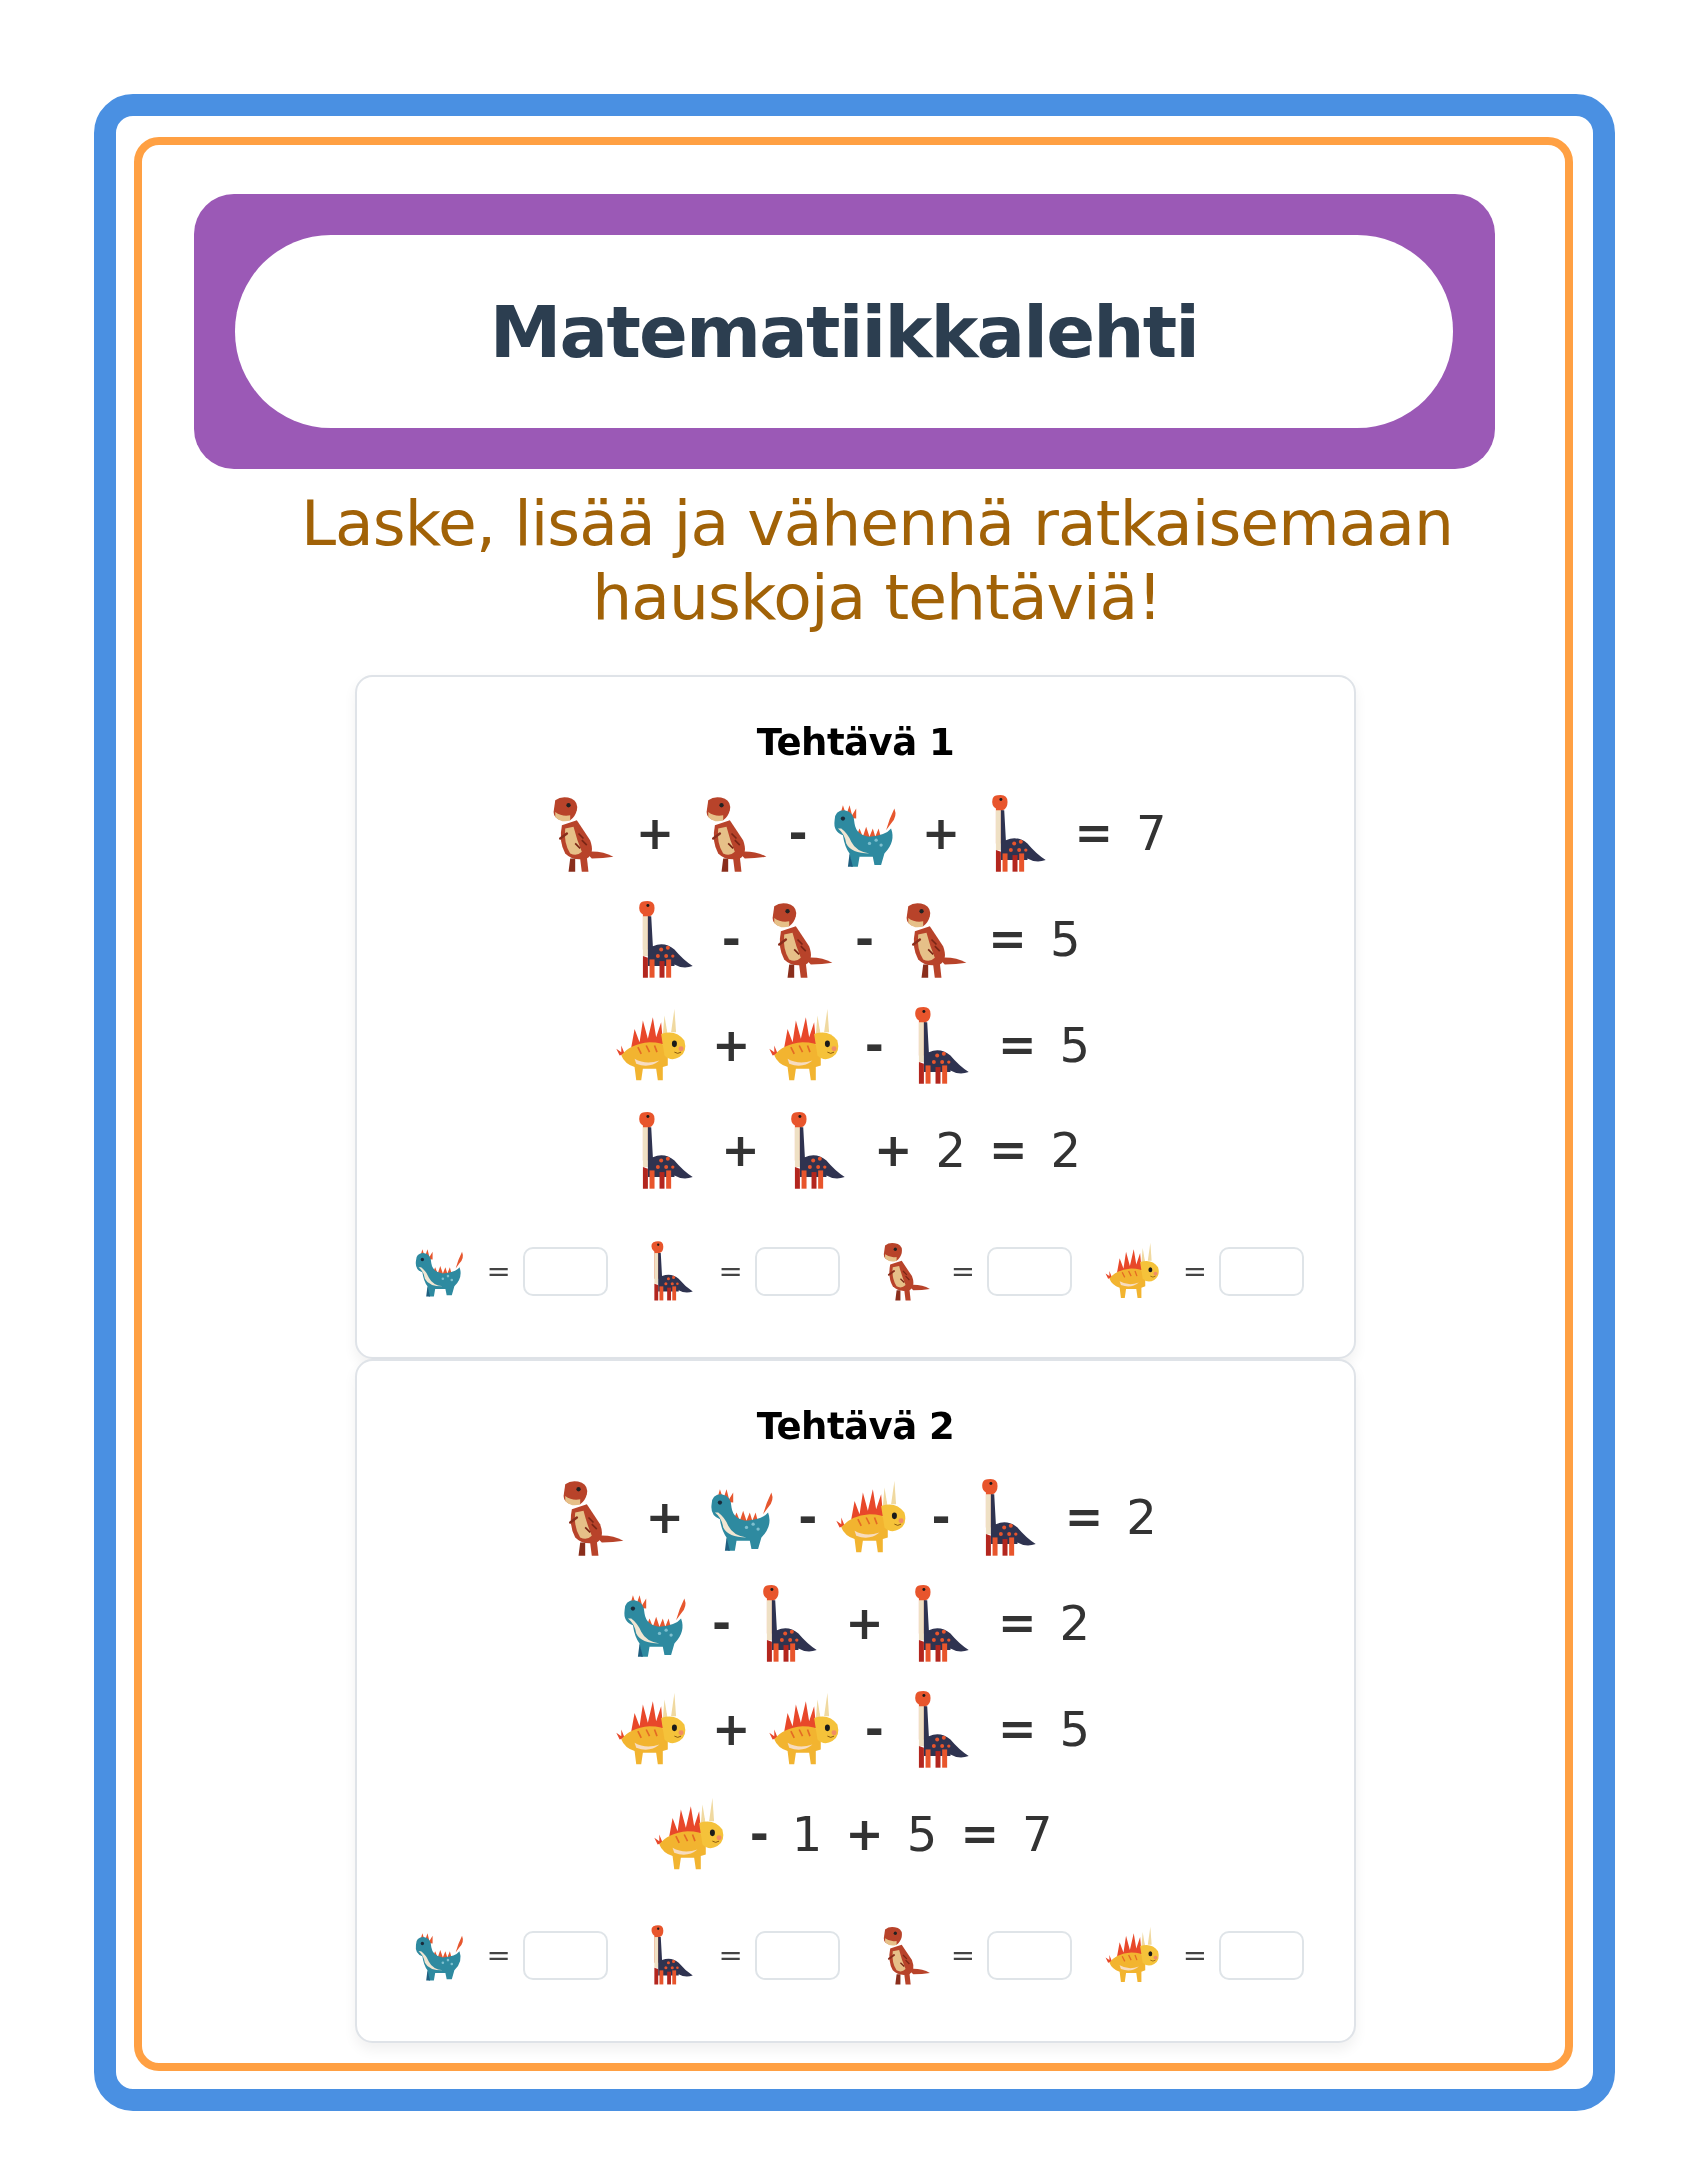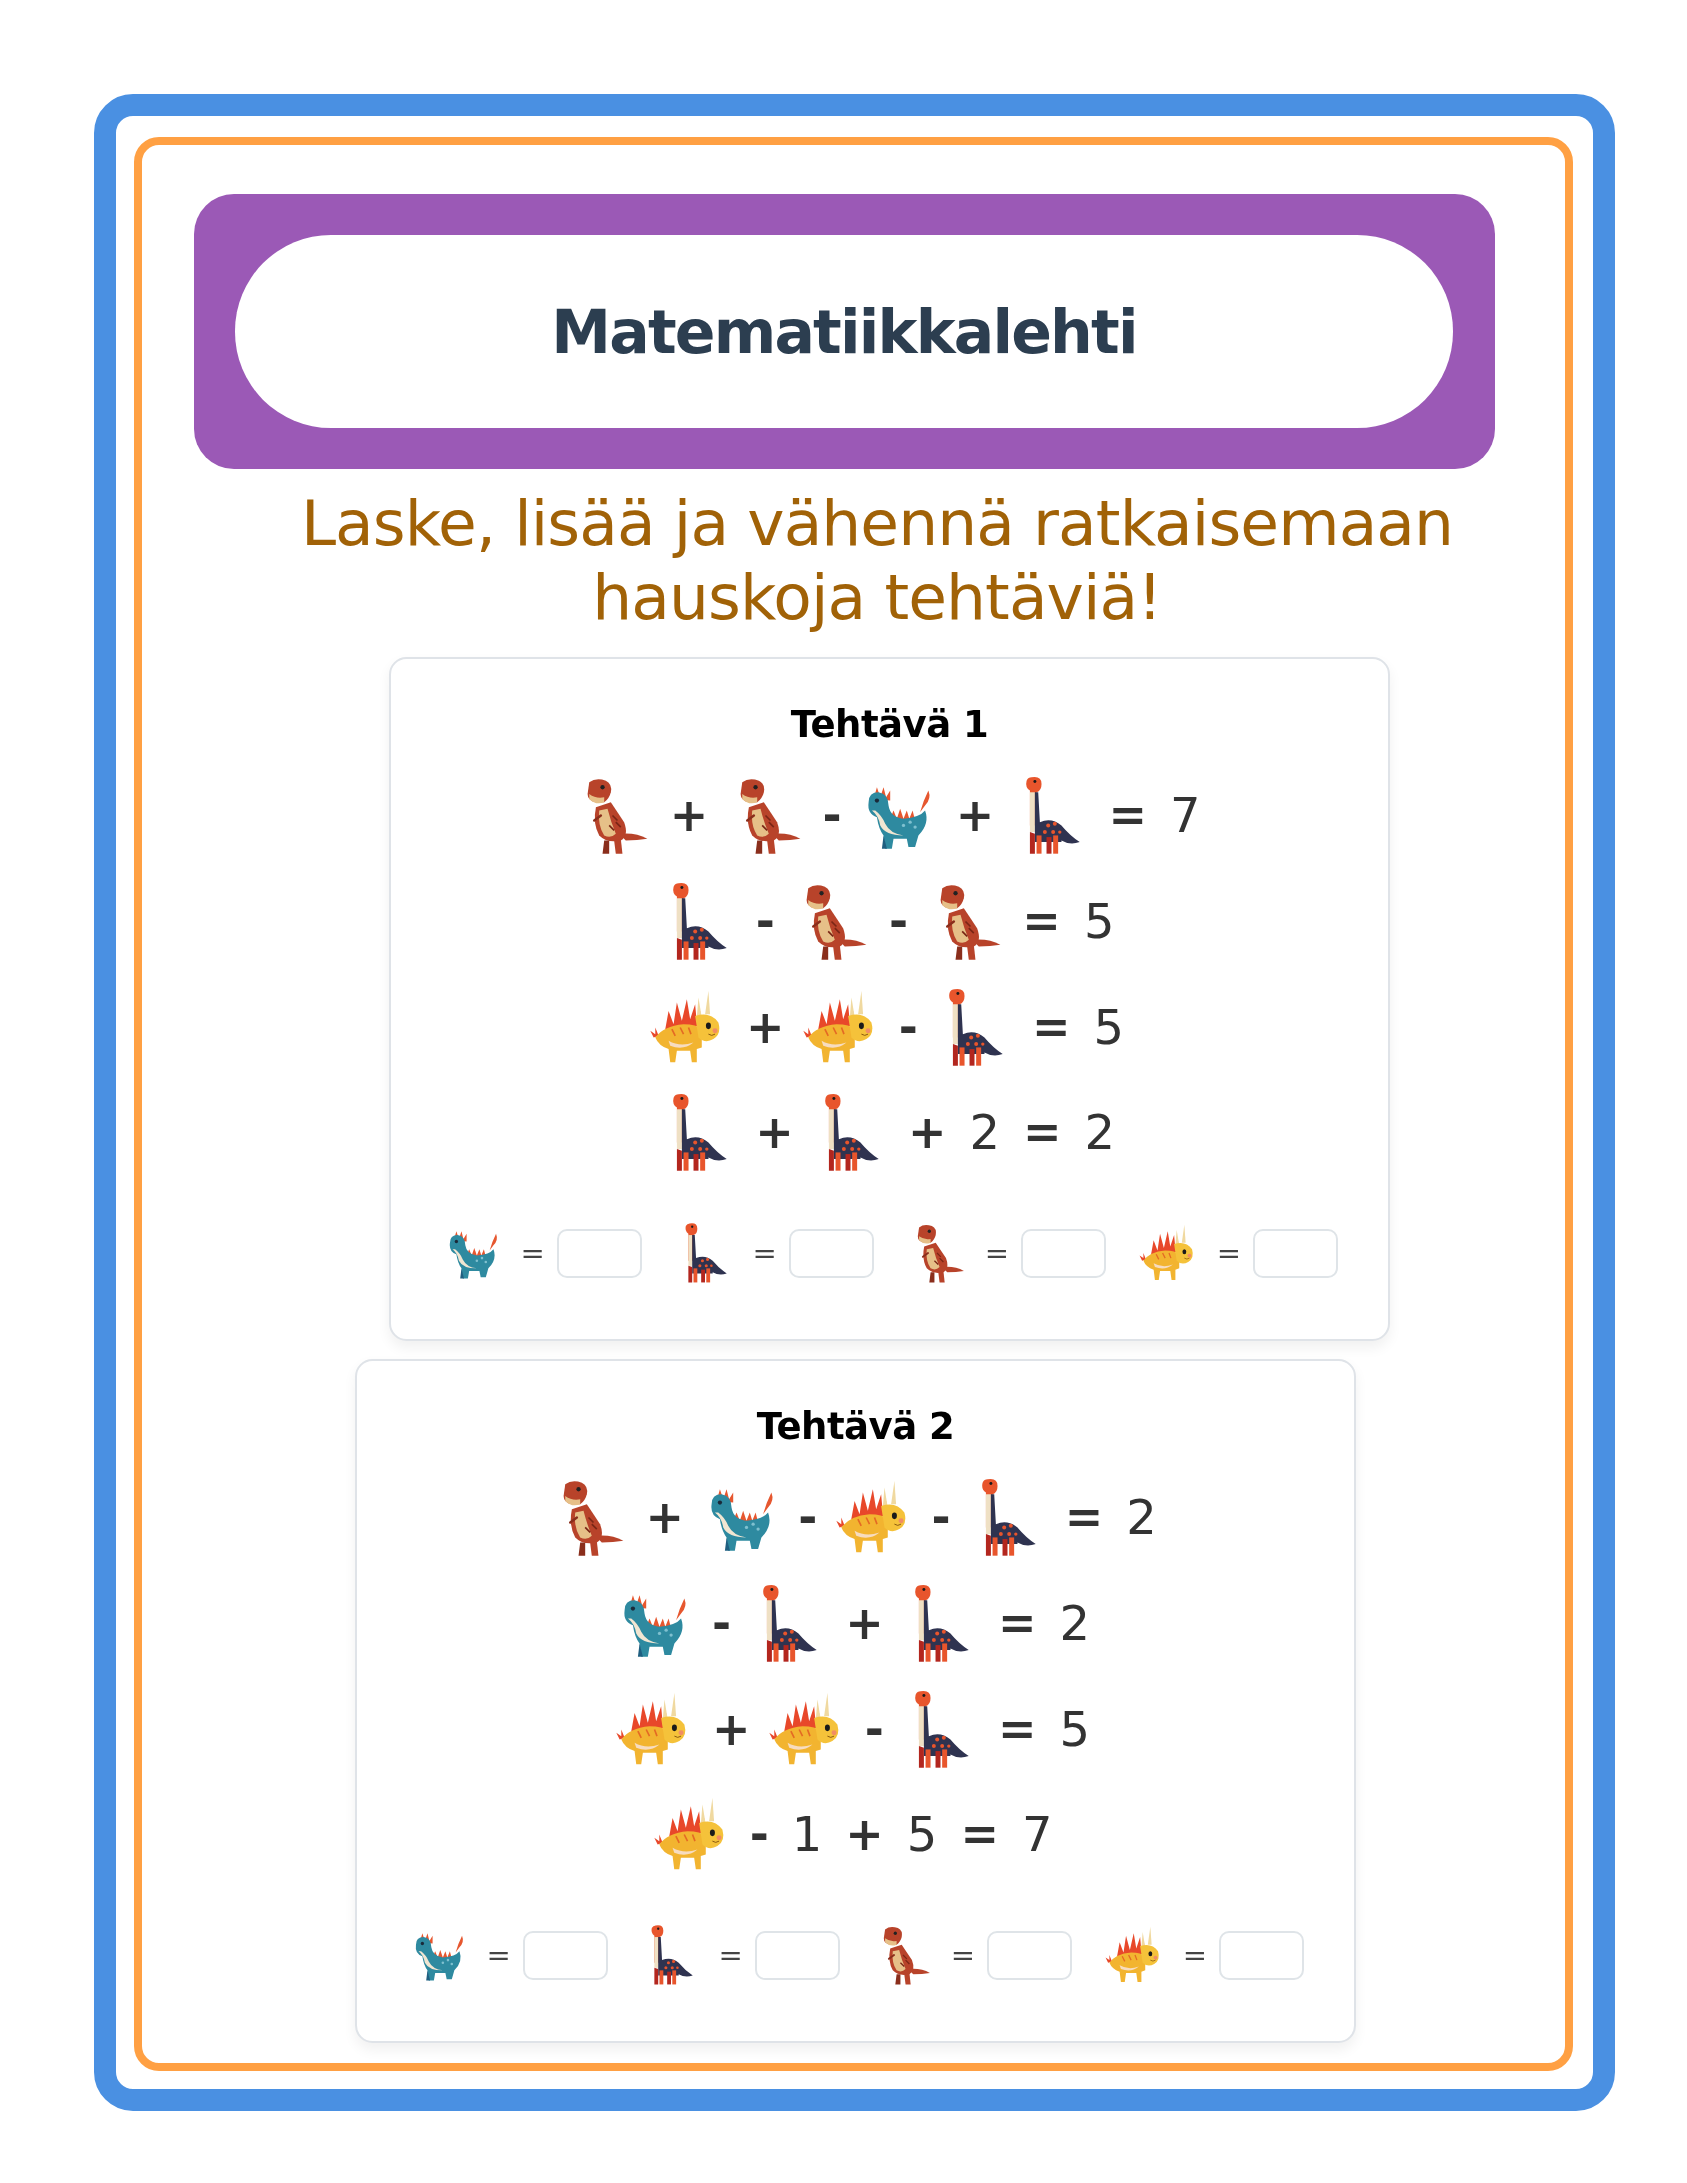--- a/index.html
+++ b/index.html
@@ -17,36 +17,36 @@
   .header-band {
     position:absolute; left:194px; top:194px; width:1301px; height:275px;
     background:#9b59b6; border-radius:40px; box-sizing:border-box;
   }
   .header-pill {
     position:absolute; left:41px; top:41px; width:1218px; height:193px;
     background:#ffffff; border-radius:96px;
     display:flex; align-items:center; justify-content:center;
   }
   .header-title {
-    font-family:"DejaVu Sans", sans-serif; font-weight:bold; font-size:60px;
+    font-family:"DejaVu Sans", sans-serif; font-weight:bold; font-size:72px;
     color:#2c3e50; letter-spacing:-1.8px; line-height:1;
   }
 
   .subtitle {
     position:absolute; left:257px; top:487px; width:1240px;
     text-align:center; font-family:"DejaVu Sans", sans-serif; font-weight:normal;
     font-size:63px; line-height:74px; color:#a16207; letter-spacing:-0.9px;
   }
 
   .task-card {
     position:absolute; left:355px; width:1001px; height:684px;
     box-sizing:border-box; border:2.3px solid #dfe3e8; border-radius:17.5px; background:#fff;
     box-shadow:0 6.4px 13px rgba(0,0,0,0.06);
   }
-  .task-card.c1 { top:657px;margin-left:34px; }
+  .task-card.c1 { top:675px; }
   .task-card.c2 { top:1359px;padding-left:38px; }
 
   .task-title {
     position:absolute; left:0; right:0; top:40px; text-align:center;
     font-family:"DejaVu Sans", sans-serif; font-weight:bold; font-size:37px;
     color:#000; line-height:51px; letter-spacing:-0.5px;
   }
 
   .eq-row {
     position:absolute; left:0; right:0; height:92px;

